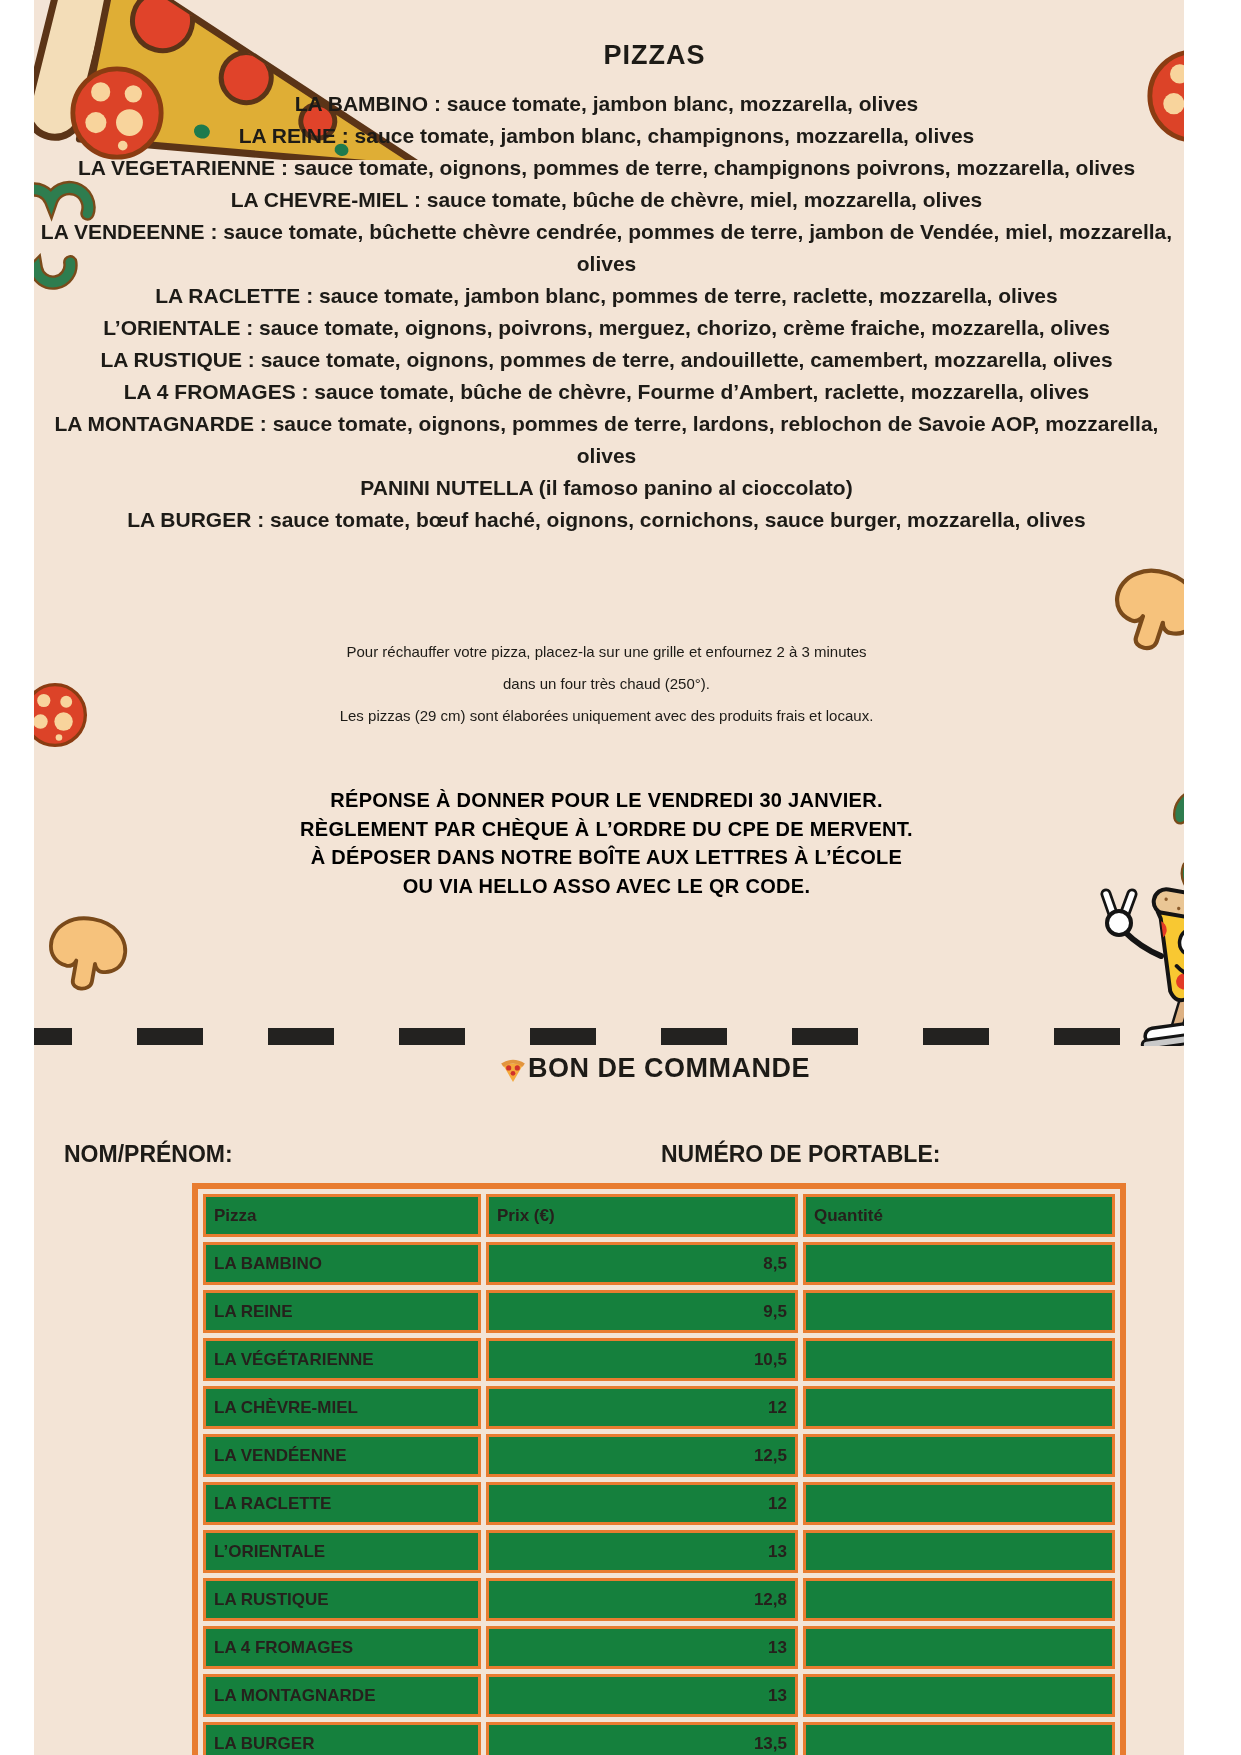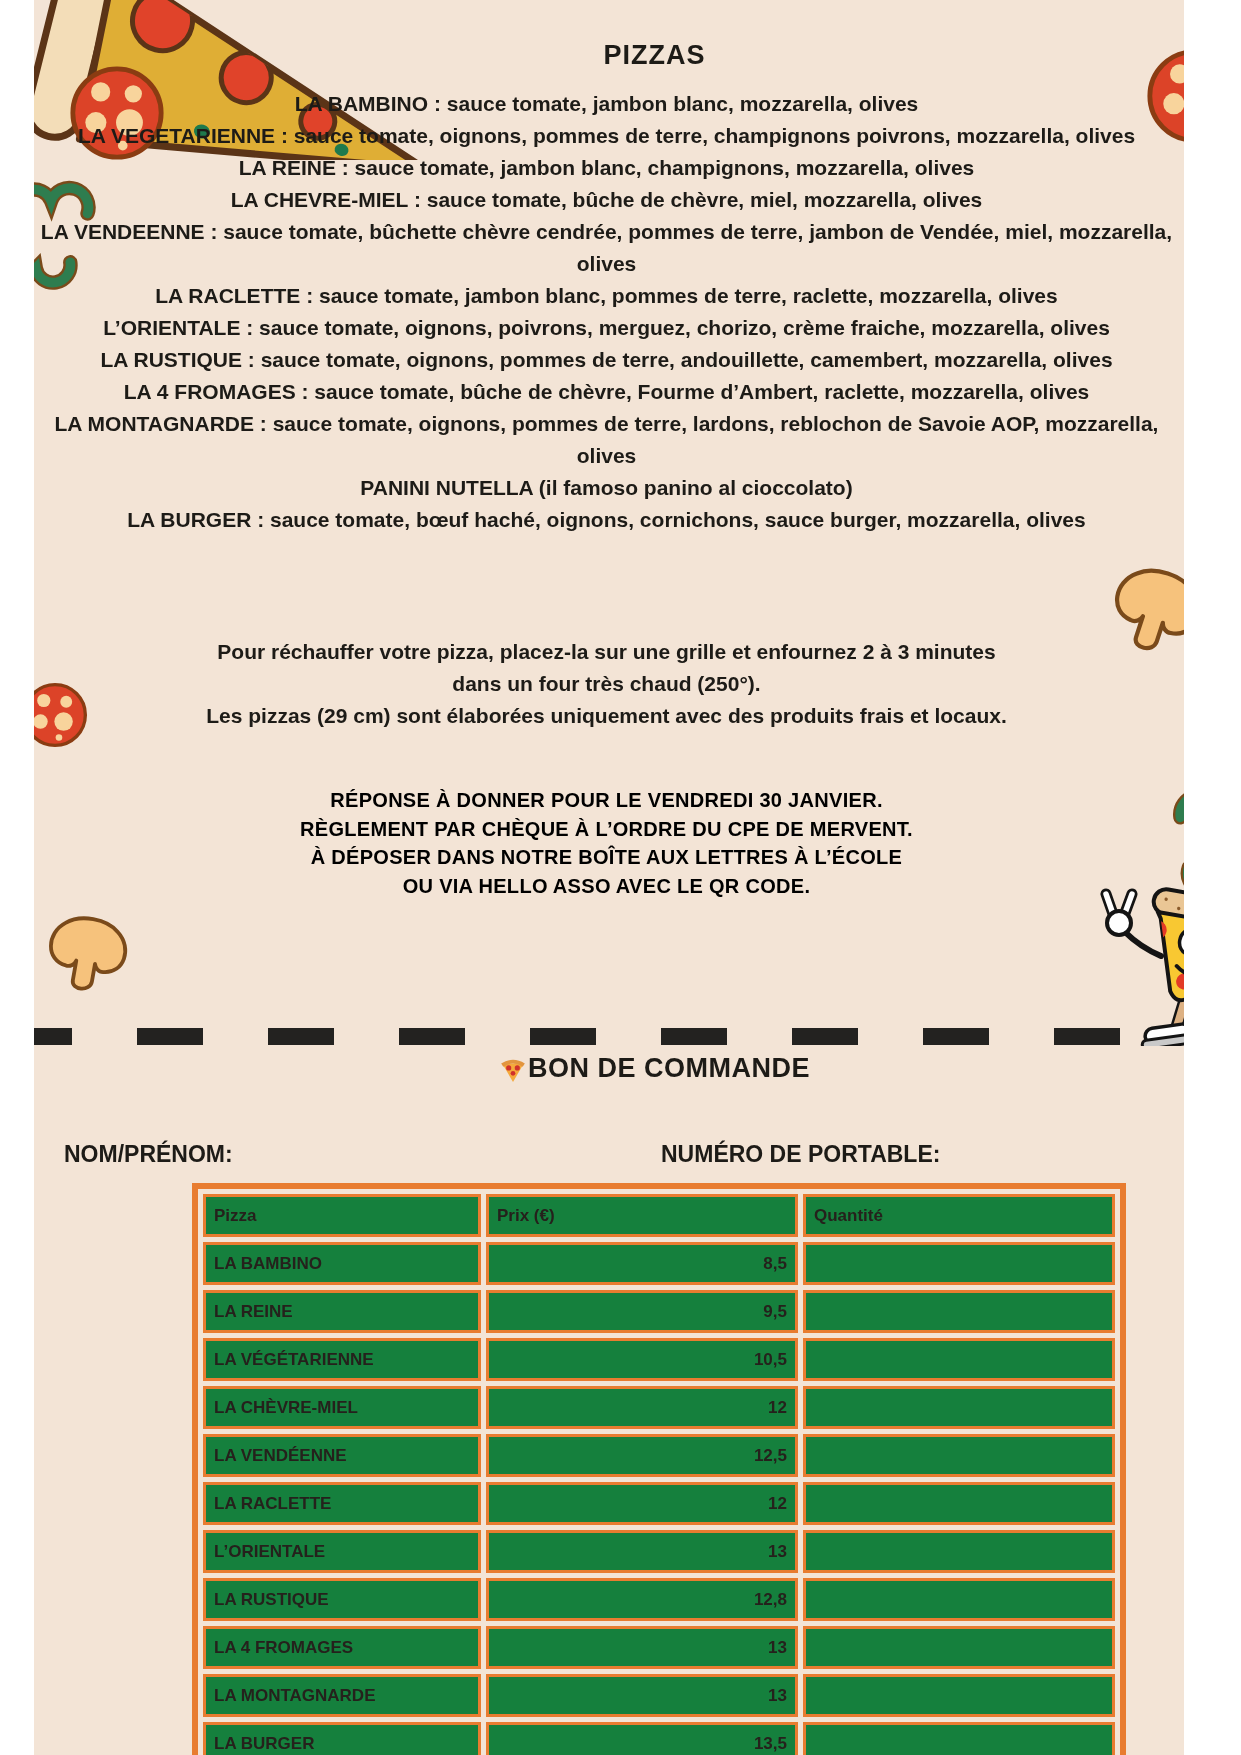--- a/index.html
+++ b/index.html
@@ -25,21 +25,21 @@
   }
   .menu-block{top:88px;}
   .menu-block p{
     margin:0;
     font-size:21px;font-weight:700;
     line-height:32px;
   }
   .heat-block{top:636px;}
   .heat-block p{
     margin:0;
-    font-size:21px;font-weight:700;
+    font-size:15px;font-weight:400;
     line-height:32px;
   }
   .notice-block{top:786px;}
   .notice-block p{
     margin:0;
     font-size:20px;font-weight:700;
     line-height:28.5px;
     color:#000000;
     letter-spacing:.3px;
   }
@@ -138,22 +138,22 @@
     <path d="M 30,62 C 8,60 4,32 22,18 C 36,6 64,6 78,18 C 96,32 92,60 70,62 C 65,63 61,59 60,55 L 60,74 C 60,85 40,87 40,76 L 40,55 C 39,59 35,63 30,62 Z" fill="#f6c27c" stroke="#7a4a1a" stroke-width="4" stroke-linejoin="round"></path>
   </svg>
   <svg class="abs" style="left:5px;top:910px;transform:rotate(10deg);" width="95" height="95" viewBox="0 0 100 100">
     <path d="M 30,62 C 8,60 4,32 22,18 C 36,6 64,6 78,18 C 96,32 92,60 70,62 C 65,63 61,59 60,55 L 60,74 C 60,85 40,87 40,76 L 40,55 C 39,59 35,63 30,62 Z" fill="#f6c27c" stroke="#7a4a1a" stroke-width="4" stroke-linejoin="round"></path>
   </svg>
 
   <h1 class="abs page-title">PIZZAS</h1>
 
   <div class="abs content-col menu-block">
     <p>LA BAMBINO : sauce tomate, jambon blanc, mozzarella, olives</p>
+    <p>LA REINE : sauce tomate, jambon blanc, champignons, mozzarella, olives</p>
     <p>LA VEGETARIENNE : sauce tomate, oignons, pommes de terre, champignons poivrons, mozzarella, olives</p>
-    <p>LA REINE : sauce tomate, jambon blanc, champignons, mozzarella, olives</p>
     <p>LA CHEVRE-MIEL : sauce tomate, bûche de chèvre, miel, mozzarella, olives</p>
     <p>LA VENDEENNE : sauce tomate, bûchette chèvre cendrée, pommes de terre, jambon de Vendée, miel, mozzarella, olives</p>
     <p>LA RACLETTE : sauce tomate, jambon blanc, pommes de terre, raclette, mozzarella, olives</p>
     <p>L’ORIENTALE : sauce tomate, oignons, poivrons, merguez, chorizo, crème fraiche, mozzarella, olives</p>
     <p>LA RUSTIQUE : sauce tomate, oignons, pommes de terre, andouillette, camembert, mozzarella, olives</p>
     <p>LA 4 FROMAGES : sauce tomate, bûche de chèvre, Fourme d’Ambert, raclette, mozzarella, olives</p>
     <p>LA MONTAGNARDE : sauce tomate, oignons, pommes de terre, lardons, reblochon de Savoie AOP, mozzarella, olives</p>
     <p>PANINI NUTELLA (il famoso panino al cioccolato)</p>
     <p>LA BURGER : sauce tomate, bœuf haché, oignons, cornichons, sauce burger, mozzarella, olives</p>
   </div>

